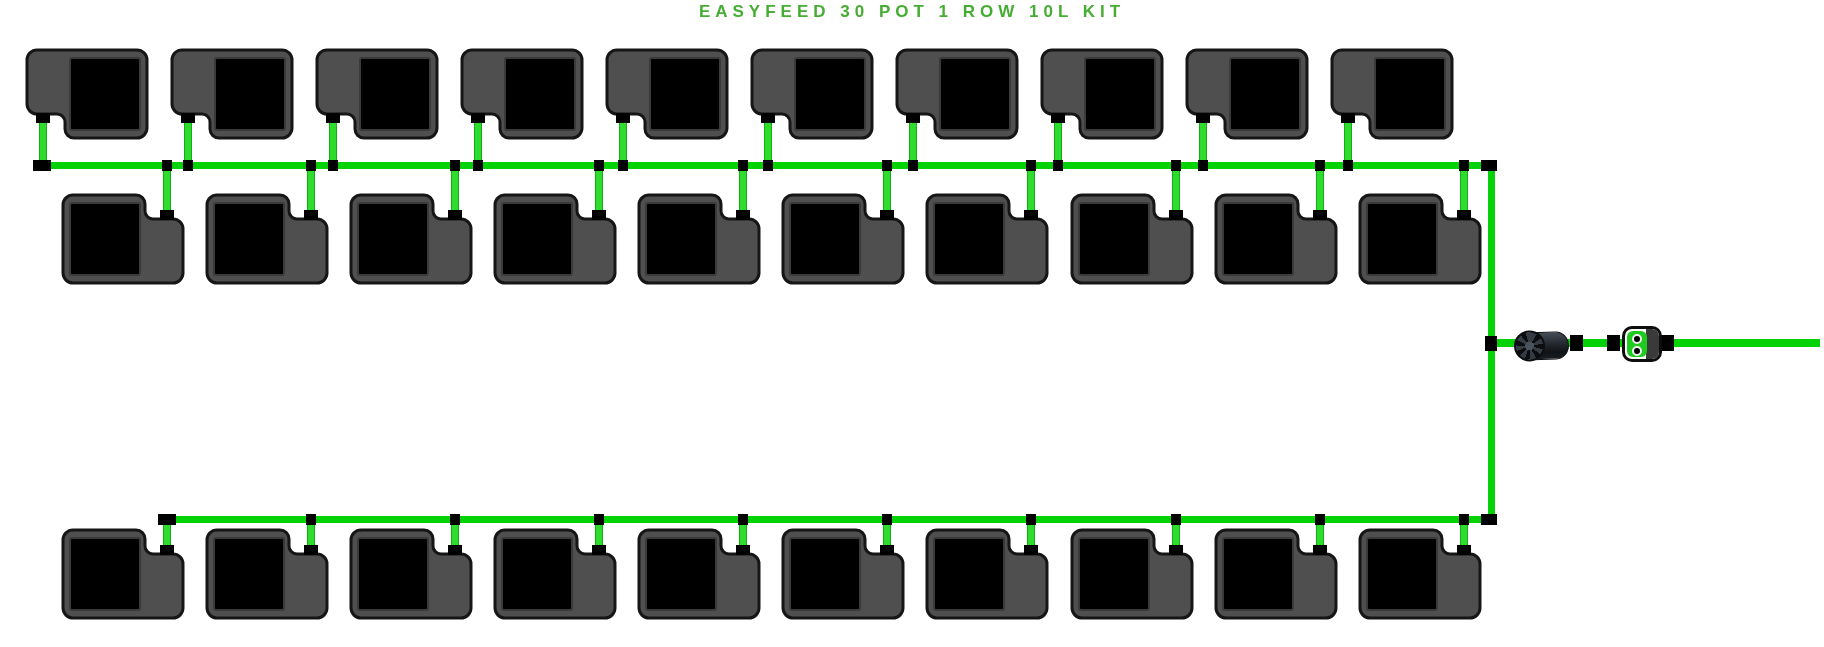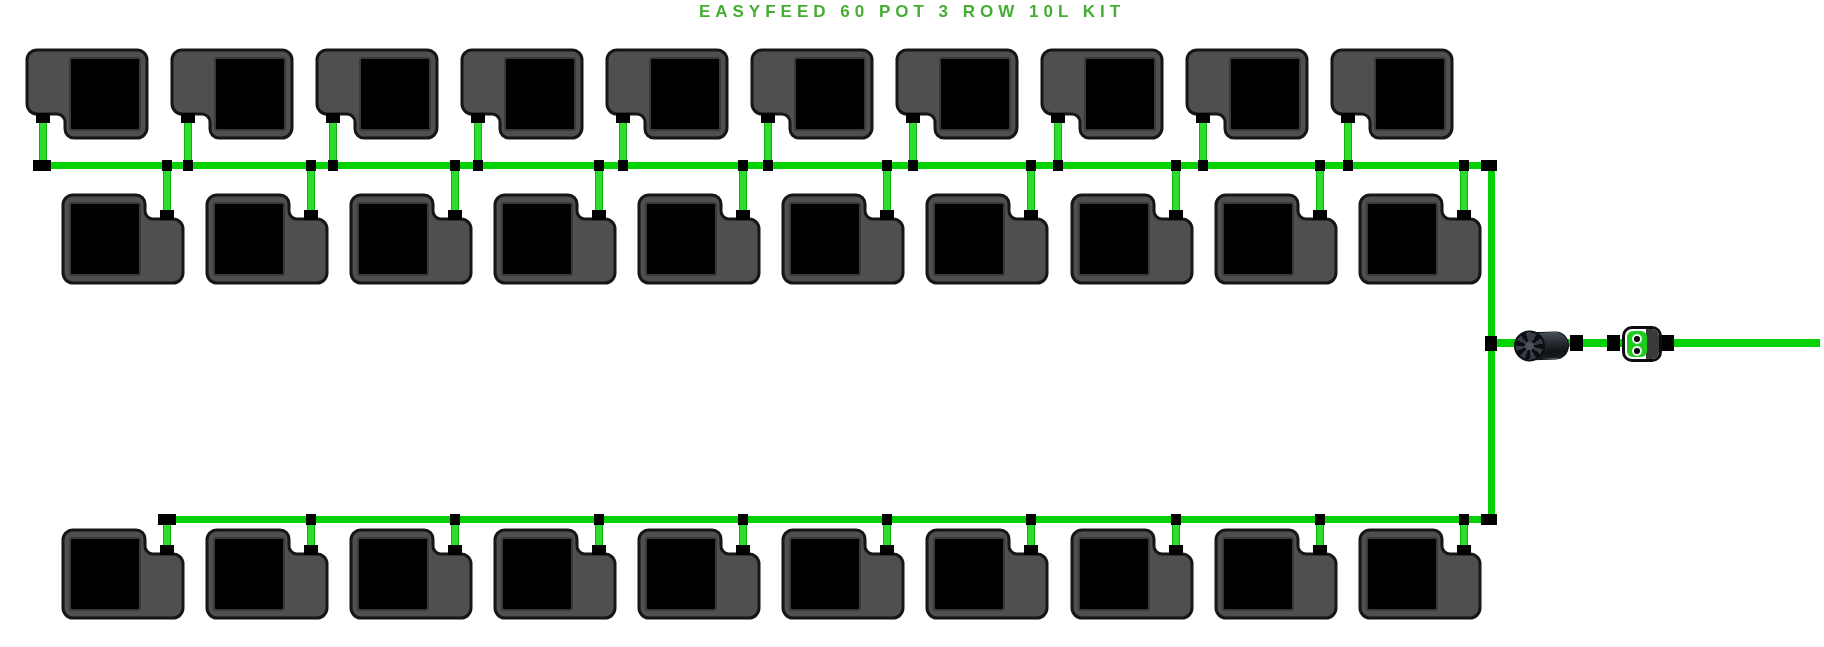--- a/index.html
+++ b/index.html
@@ -24,21 +24,21 @@
          background:#ffffff;overflow:hidden;}
   .valve-dark{position:absolute;right:0;top:0;bottom:0;width:13px;}
   .valve-green{position:absolute;left:2px;top:2px;width:20px;height:26px;border-radius:6px;}
   .valve-dot{position:absolute;width:6px;height:6px;border-radius:50%;background:#000;
              border:2px solid #f2f2f2;}
 </style>
 </head>
 <body>
 
 <div id="canvas">
-  <div id="title" style="color: rgb(70, 173, 51);">EASYFEED 60 POT 3 ROW 10L KIT</div>
+  <div id="title" style="color: rgb(70, 173, 51);">EASYFEED 30 POT 1 ROW 10L KIT</div>
   <div id="pipes-layer">
       <div class="pipe" style="left: 38px; top: 162px; width: 1457px; height: 7px; background: rgb(4, 210, 4);"></div>
       <div class="pipe" style="left: 163px; top: 516px; width: 1332px; height: 7px; background: rgb(4, 210, 4);"></div>
       <div class="pipe" style="left: 1488px; top: 162px; width: 7px; height: 361px; background: rgb(4, 210, 4);"></div>
       <div class="pipe" style="left: 1495px; top: 339px; width: 325px; height: 8px; background: rgb(4, 210, 4);"></div>
       <div class="tube" style="left: 39px; top: 121px; width: 8px; height: 47px; background: rgb(46, 220, 46); border-left-color: rgb(20, 174, 20); border-right-color: rgb(20, 174, 20);"></div>
       <div class="tube" style="left: 184px; top: 121px; width: 8px; height: 47px; background: rgb(46, 220, 46); border-left-color: rgb(20, 174, 20); border-right-color: rgb(20, 174, 20);"></div>
       <div class="tee" style="left: 183px; top: 160px; width: 10px; height: 11px; background: rgb(0, 0, 0);"></div>
       <div class="tube" style="left: 329px; top: 121px; width: 8px; height: 47px; background: rgb(46, 220, 46); border-left-color: rgb(20, 174, 20); border-right-color: rgb(20, 174, 20);"></div>
       <div class="tee" style="left: 328px; top: 160px; width: 10px; height: 11px; background: rgb(0, 0, 0);"></div>

